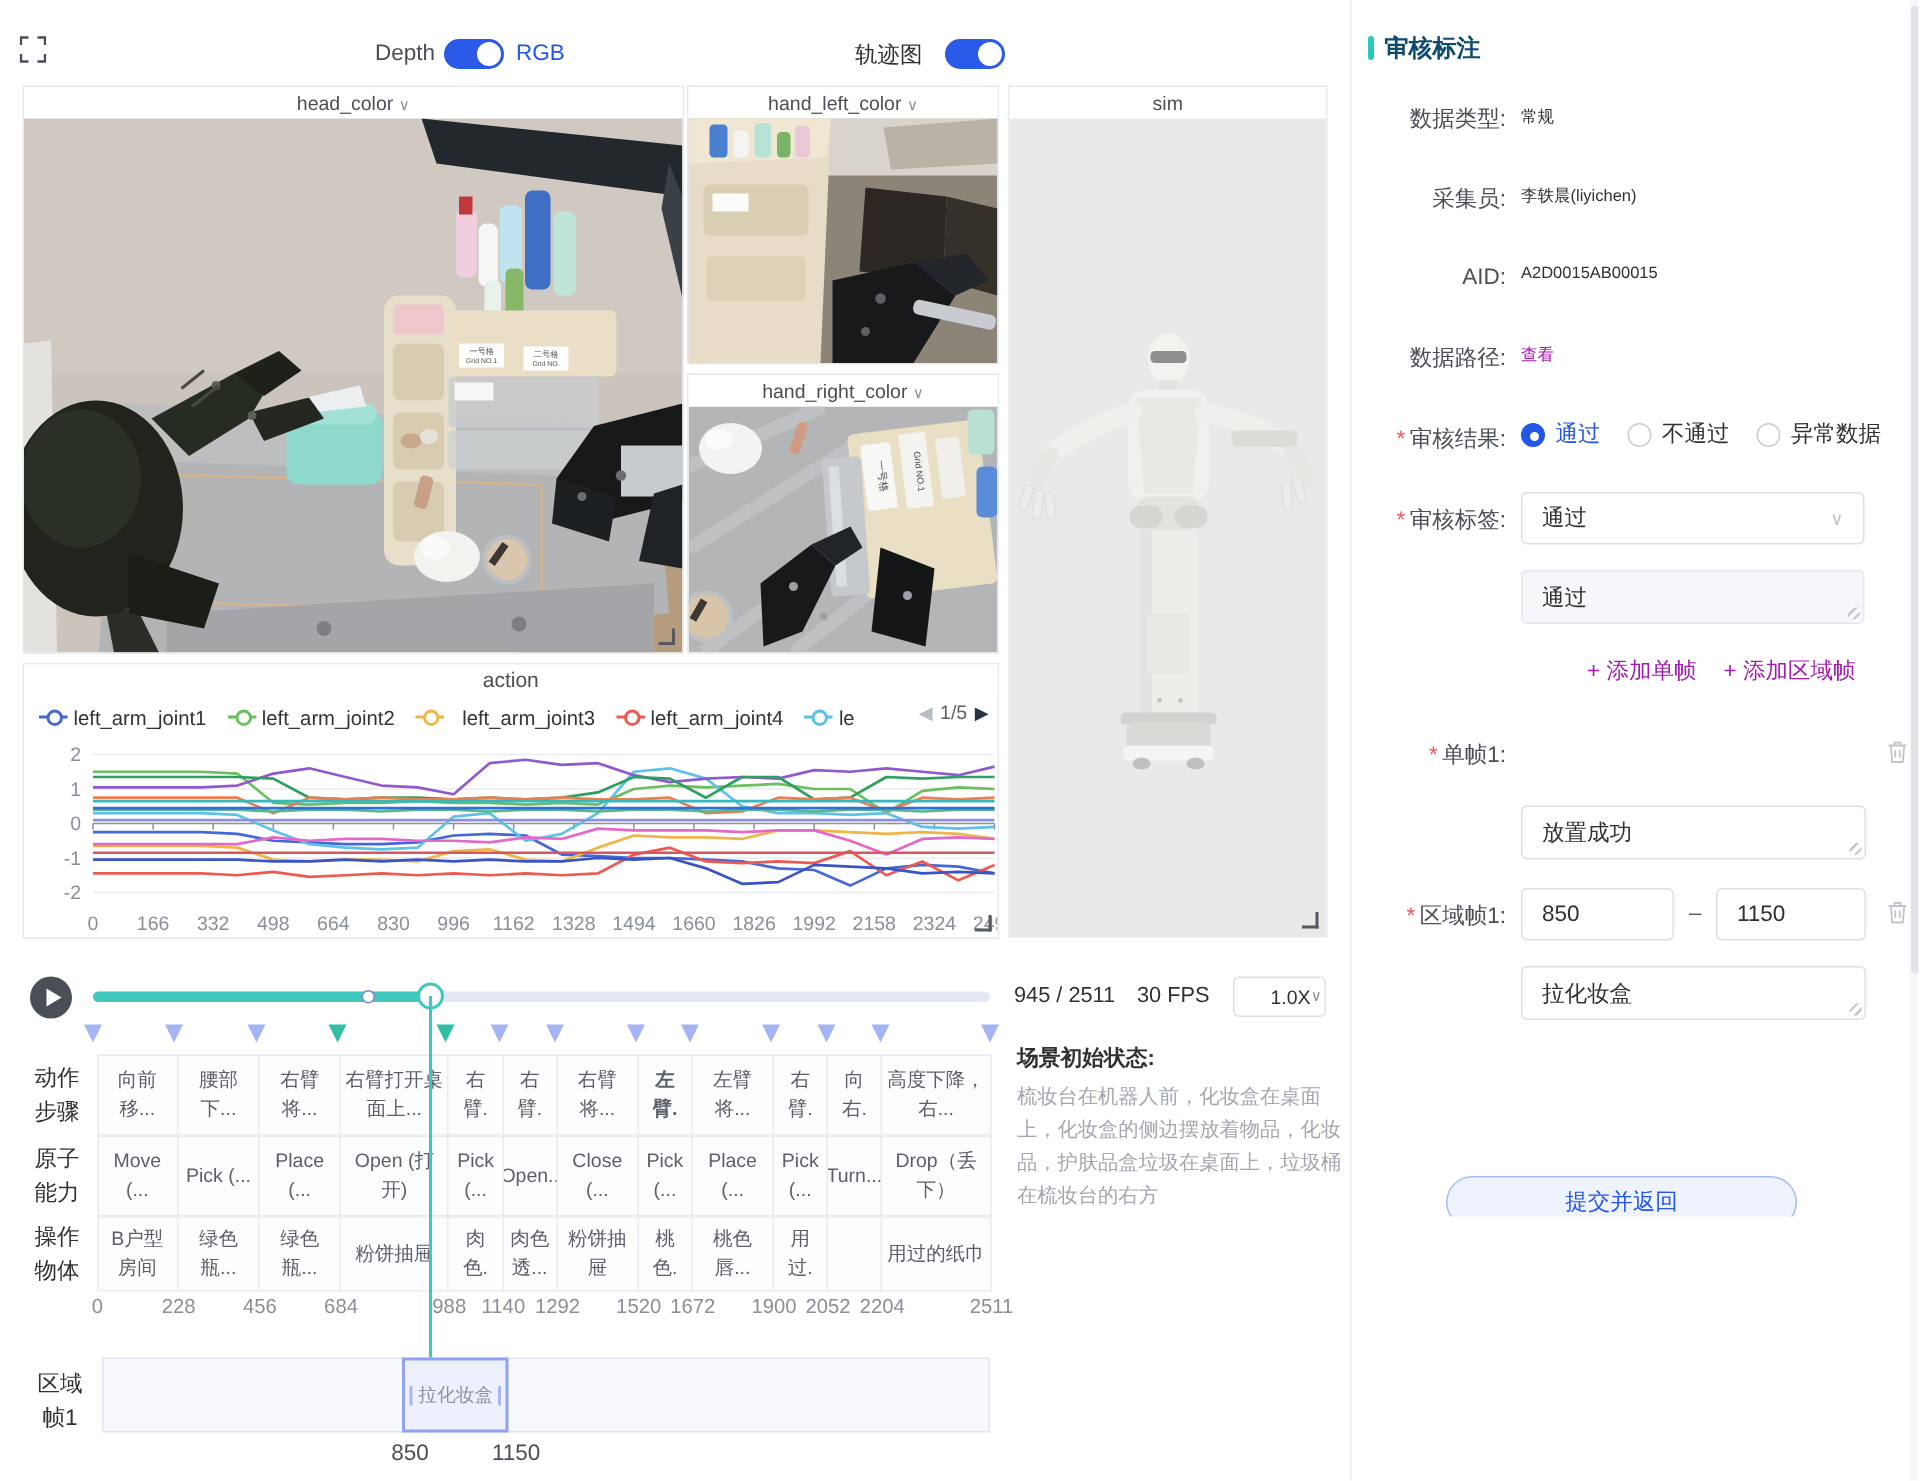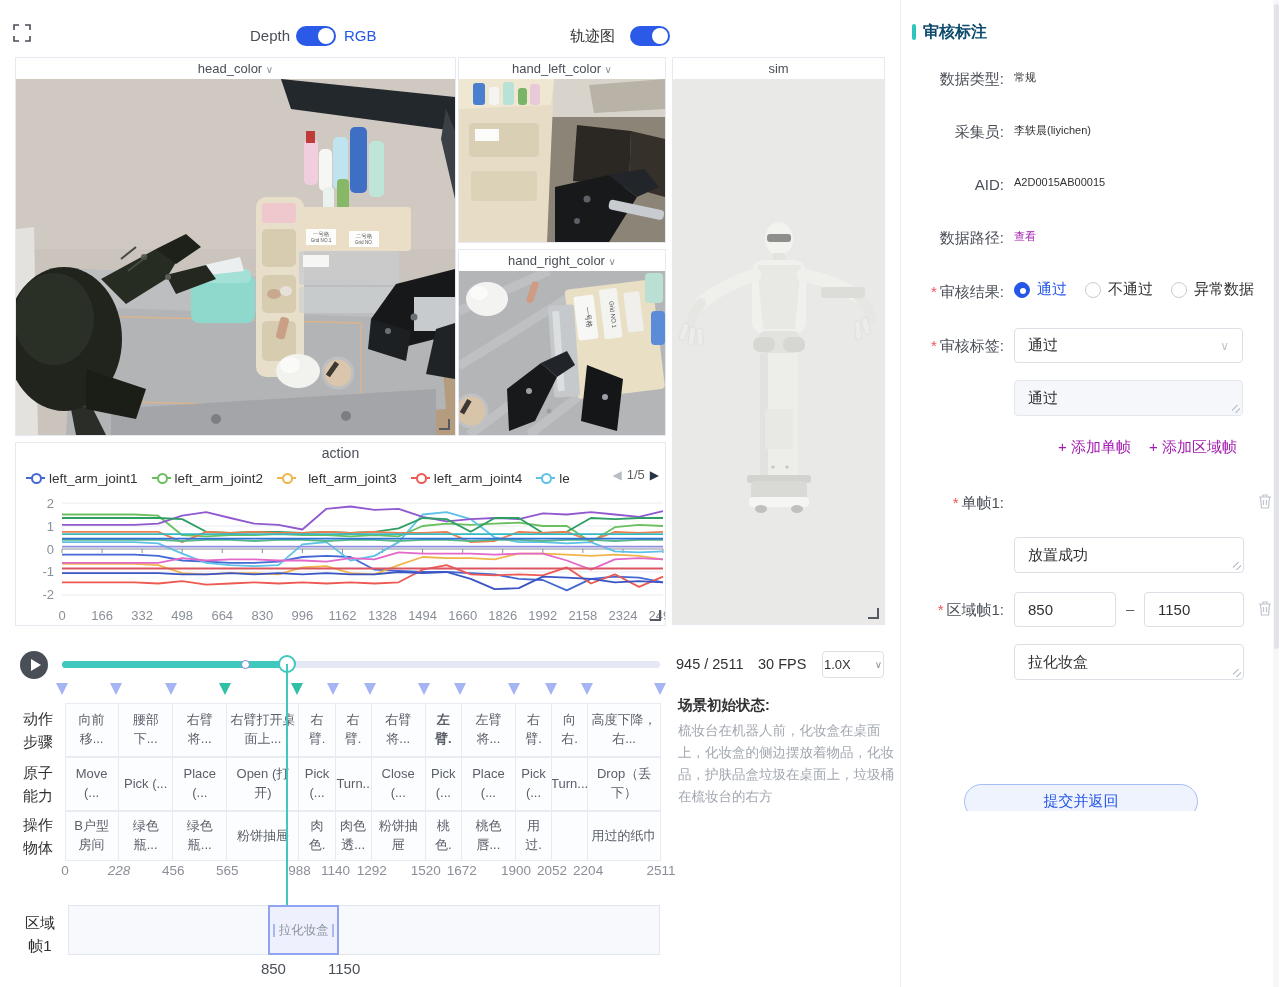--- a/index.html
+++ b/index.html
@@ -327,21 +327,21 @@
         <polygon points="11,8 21,14 11,20" fill="#fff"></polygon>
       </svg>
   </div>
   <div class="abs" style="left:62px;top:21px;width:598px;height:7px;border-radius:4px;background:#e4e8f4">
     <div class="abs" id="slider-fill" style="left: 0px; top: 0px; height: 7px; border-radius: 4px; background: rgb(63, 200, 189); width: 225.054px;"></div>
     <div class="abs" id="slider-dot" style="top: -1px; width: 7px; height: 7px; border-radius: 50%; background: rgb(255, 255, 255); border: 1px solid rgb(122, 132, 214); left: 179.377px;"></div>
     <div class="abs" id="slider-handle" style="top: -6px; width: 18px; height: 18px; border-radius: 50%; background: rgb(255, 255, 255); border: 2.5px solid rgb(63, 200, 189); box-sizing: border-box; left: 216.054px;"></div>
   </div>
   <span class="abs" style="left:676px;top:16px;font-size:14.5px;color:#303133">945 / 2511</span>
   <span class="abs" style="left:758px;top:16px;font-size:14.5px;color:#303133">30 FPS</span>
-  <div class="abs" style="left:822px;top:11px;width:62px;height:27px;border:1px solid #dcdfe6;border-radius:4px;box-sizing:border-box;display:flex;align-items:center;justify-content:space-between;padding:0 1px">
+  <div class="abs" style="left:822px;top:11px;width:62px;height:27px;border:1px solid #dcdfe6;border-radius:4px;box-sizing:border-box;display:flex;align-items:center;justify-content:space-between;padding:0 24px">
     <span style="font-size:13px;color:#303133">1.0X</span>
     <span class="chev">∨</span>
   </div>
 </div>
 
 <div class="abs" id="markers" style="left:0;top:683px;width:900px;height:14px">
     <div class="tri" style="left: 56px; top: 0px;"></div>
     <div class="tri" style="left: 110.299px; top: 0px;"></div>
     <div class="tri" style="left: 164.597px; top: 0px;"></div>
     <div class="tri teal" style="left: 218.896px; top: 0px;"></div>
@@ -374,21 +374,21 @@
       <div class="cell" style="left: 486.054px; width: 36.0781px;">向右.</div>
       <div class="cell" style="left: 522.132px; width: 72.8682px;">高度下降，右...</div>
     </div>
     <div class="rowhdr" style="top: 62px;">原子能力</div>
     <div class="cellrow" style="top: 57px; height: 54px;">
       <div class="cell" style="left: -1px; width: 54.1171px;">Move (...</div>
       <div class="cell" style="left: 53.1171px; width: 54.1171px;">Pick (...</div>
       <div class="cell" style="left: 107.234px; width: 54.1171px;">Place (...</div>
       <div class="cell" style="left: 161.351px; width: 72.1561px;">Open (打开)</div>
       <div class="cell" style="left: 233.507px; width: 36.0781px;">Pick (...</div>
-      <div class="cell" style="left: 269.585px; width: 36.0781px;">Turn..</div>
+      <div class="cell" style="left: 269.585px; width: 36.0781px;">Open..</div>
       <div class="cell" style="left: 305.663px; width: 54.1171px;">Close (...</div>
       <div class="cell" style="left: 359.781px; width: 36.0781px;">Pick (...</div>
       <div class="cell" style="left: 395.859px; width: 54.1171px;">Place (...</div>
       <div class="cell" style="left: 449.976px; width: 36.0781px;">Pick (...</div>
       <div class="cell" style="left: 486.054px; width: 36.0781px;">Turn...</div>
       <div class="cell" style="left: 522.132px; width: 72.8682px;">Drop（丢下）</div>
     </div>
     <div class="rowhdr" style="top: 114px;">操作物体</div>
     <div class="cellrow" style="top: 111px; height: 50px;">
       <div class="cell" style="left: -1px; width: 54.1171px;">B户型房间</div>
@@ -399,23 +399,23 @@
       <div class="cell" style="left: 269.585px; width: 36.0781px;">肉色透...</div>
       <div class="cell" style="left: 305.663px; width: 54.1171px;">粉饼抽屉</div>
       <div class="cell" style="left: 359.781px; width: 36.0781px;">桃色.</div>
       <div class="cell" style="left: 395.859px; width: 54.1171px;">桃色唇...</div>
       <div class="cell" style="left: 449.976px; width: 36.0781px;">用过.</div>
       <div class="cell" style="left: 486.054px; width: 36.0781px;"></div>
       <div class="cell" style="left: 522.132px; width: 72.8682px;">用过的纸巾</div>
     </div>
     <div style="position: absolute; left: 0px; top: 163px; width: 900px; height: 18px;">
       <span class="axlbl" style="left: 65px;">0</span>
-      <span class="axlbl" style="left: 119.117px; font-style: italic;">228</span>
+      <span class="axlbl" style="left: 119.117px;">228</span>
       <span class="axlbl" style="left: 173.234px;">456</span>
-      <span class="axlbl" style="left: 227.351px;">565</span>
+      <span class="axlbl" style="left: 227.351px;">684</span>
       <span class="axlbl" style="left: 299.507px;">988</span>
       <span class="axlbl" style="left: 335.585px;">1140</span>
       <span class="axlbl" style="left: 371.663px;">1292</span>
       <span class="axlbl" style="left: 425.781px;">1520</span>
       <span class="axlbl" style="left: 461.859px;">1672</span>
       <span class="axlbl" style="left: 515.976px;">1900</span>
       <span class="axlbl" style="left: 552.054px;">2052</span>
       <span class="axlbl" style="left: 588.132px;">2204</span>
       <span class="axlbl" style="left: 661px;">2511</span>
     </div>

